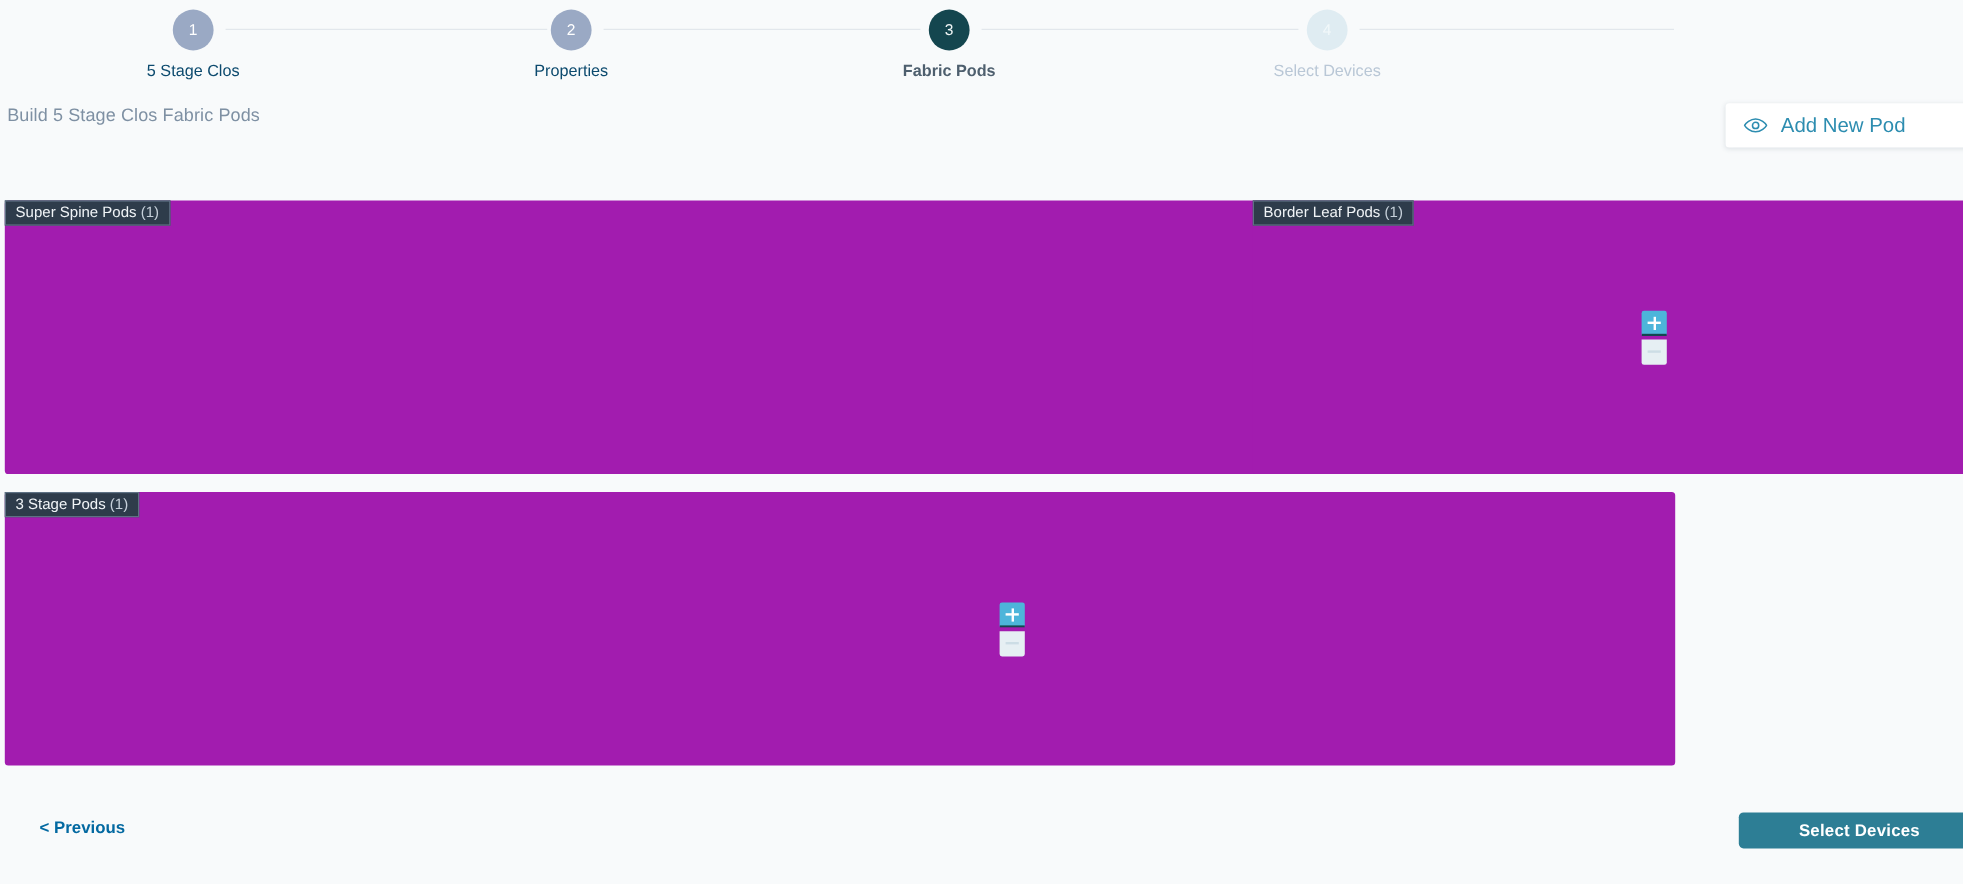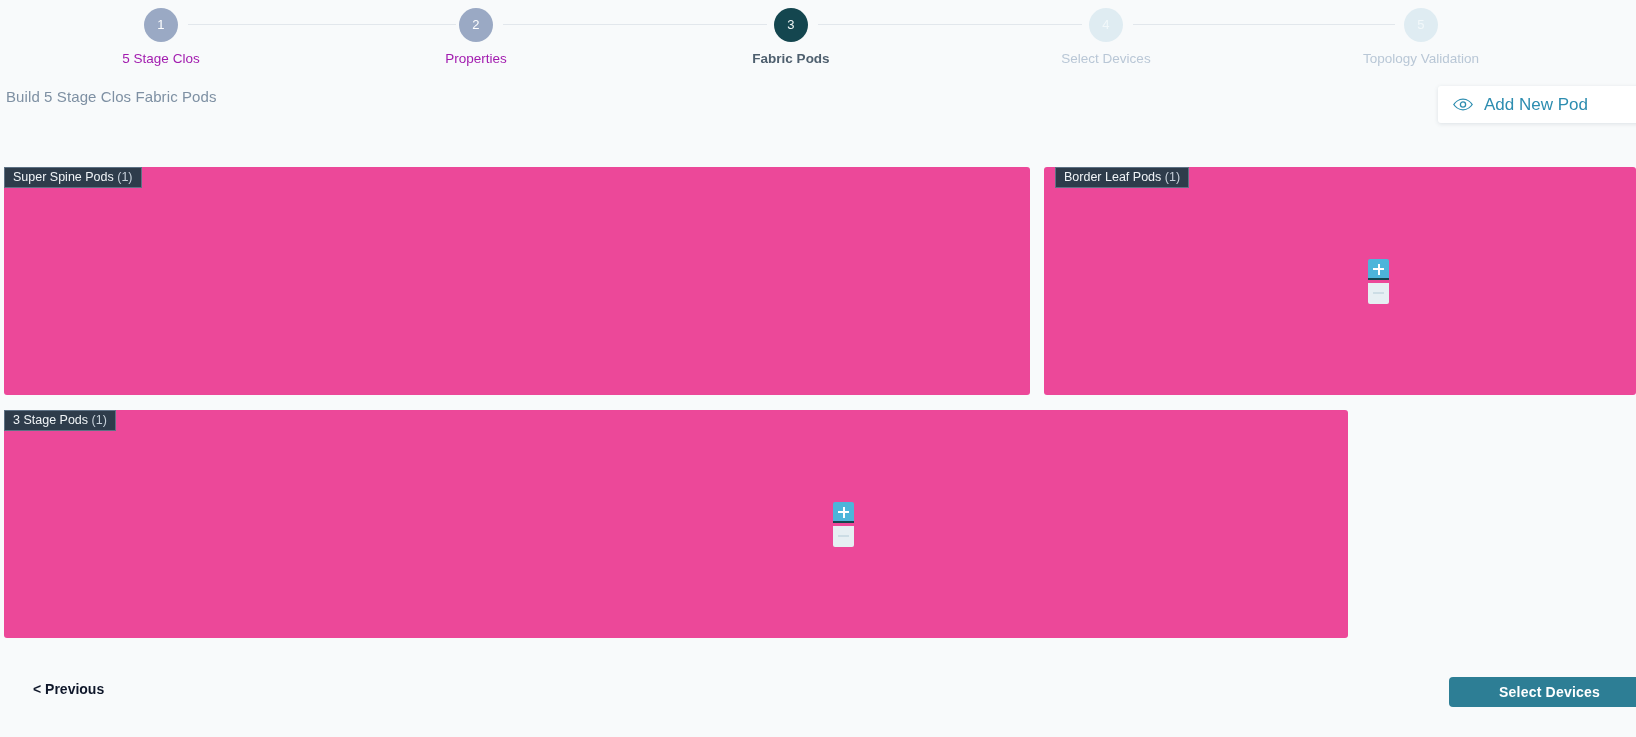--- a/index.html
+++ b/index.html
@@ -42,21 +42,21 @@
     font-weight: normal;
     letter-spacing: .2px;
   }
   .step-label {
     margin-top: 9px;
     font-size: 13.5px;
     line-height: 16px;
     white-space: nowrap;
   }
   .step.done .step-circle  { background: #9aa9c4; color: #ffffff; }
-  .step.done .step-label   { color: #a21caf; }
+  .step.done .step-label   { color: #0c4a6e; }
   .step.active .step-circle{ background: #14464f; color: #eef4f4; }
   .step.active .step-label { color: #4e5f6e; font-weight: bold; }
   .step.todo .step-circle  { background: #dfecf2; color: #f2f8fa; }
   .step.todo .step-label   { color: #b9c7d6; }
 
   .step-line {
     position: absolute;
     top: 24px;
     height: 1px;
     background: #e2e7ec;
@@ -96,42 +96,43 @@
   .add-pod-label {
     margin-left: 11px;
     font-size: 17px;
     color: #2d8db0;
     white-space: nowrap;
   }
 
   
   .panel {
     position: absolute;
-    background: #ec4899;
+    background: #a21caf;
     border-radius: 3px;
+    padding-left: 48px;
   }
   #panel-superspine { left: 4px;    top: 167px; width: 1026px; height: 228px; }
   #panel-borderleaf { left: 1044px; top: 167px; width: 592px;  height: 228px; }
   #panel-stage3     { left: 4px;    top: 410px; width: 1344px; height: 228px; text-decoration: underline; }
 
   .panel-tag {
     position: absolute;
     left: 0;
     top: 0;
     height: 21px;
     padding: 0 8px;
     background: #2e3c4b;
     border: 1px solid #5e7184;
     box-sizing: border-box;
     font-size: 12.5px;
     line-height: 19px;
     color: #f0f4f7;
     white-space: nowrap;
   }
-  #panel-borderleaf .panel-tag { left: 11px; }
+  #panel-borderleaf .panel-tag { left: 0; }
   .panel-tag .count { color: #c6d0da; }
 
   
   .pod {
     position: absolute;
     background: #ffffff;
     border-radius: 2px;
     box-shadow: 0 1px 3px rgba(60,80,100,.10);
   }
   .pod-name {
@@ -193,21 +194,21 @@
   .btn-inc::after  { left: 9.5px; top: 4.5px; width: 2px; height: 11px; }
   .btn-dec::before { left: 5px;  top: 9px;  width: 11px; height: 2px; background: #ccdde5; }
 
   
   .btn-previous {
     position: absolute;
     left: 33px;
     top: 681px;
     font-size: 14px;
     font-weight: bold;
-    color: #0f172a;
+    color: #0369a1;
     background: none;
     border: 0;
     padding: 0;
     cursor: pointer;
     font-family: "Liberation Sans", sans-serif;
     white-space: nowrap;
   }
   .btn-select-devices {
     position: absolute;
     left: 1449px;
@@ -248,24 +249,20 @@
   <div class="step active" style="left:791px;">
     <div class="step-circle">3</div>
     <div class="step-label">Fabric Pods</div>
   </div>
 
   <div class="step todo" style="left:1106px;">
     <div class="step-circle">4</div>
     <div class="step-label">Select Devices</div>
   </div>
 
-  <div class="step todo" style="left:1421px;">
-    <div class="step-circle">5</div>
-    <div class="step-label">Topology Validation</div>
-  </div>
 </div>
 
 <div class="page-title">Build 5 Stage Clos Fabric Pods</div>
 
 <div class="add-pod-card">
   <span class="add-pod-eye">
     <svg width="20" height="13" viewBox="0 0 20 13">
       <path d="M10 1.2C5.4 1.2 1.9 4.7 0.8 6.5c1.1 1.8 4.6 5.3 9.2 5.3s8.1-3.5 9.2-5.3C18.1 4.7 14.6 1.2 10 1.2z" fill="none" stroke="#2d8db0" stroke-width="1.3"></path>
       <circle cx="10" cy="6.5" r="2.6" fill="none" stroke="#2d8db0" stroke-width="1.3"></circle>
     </svg>

